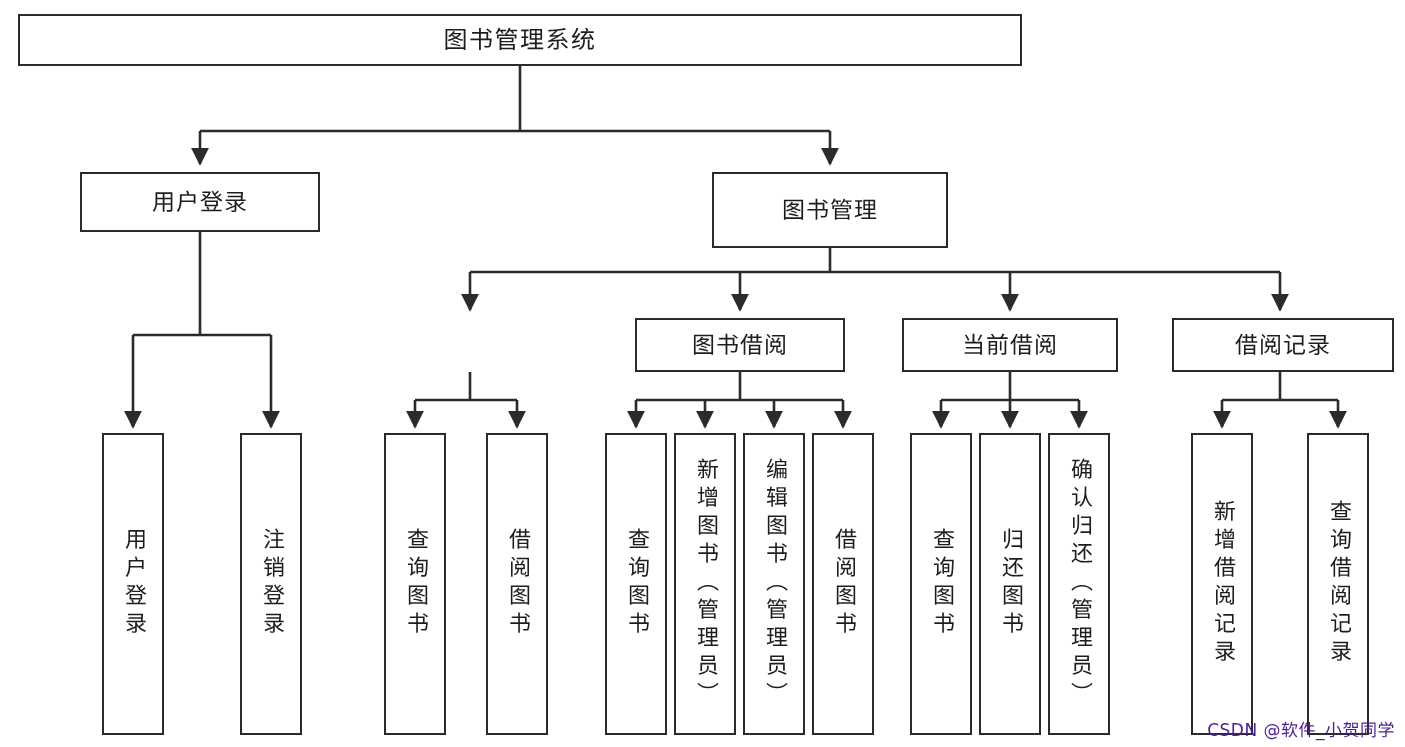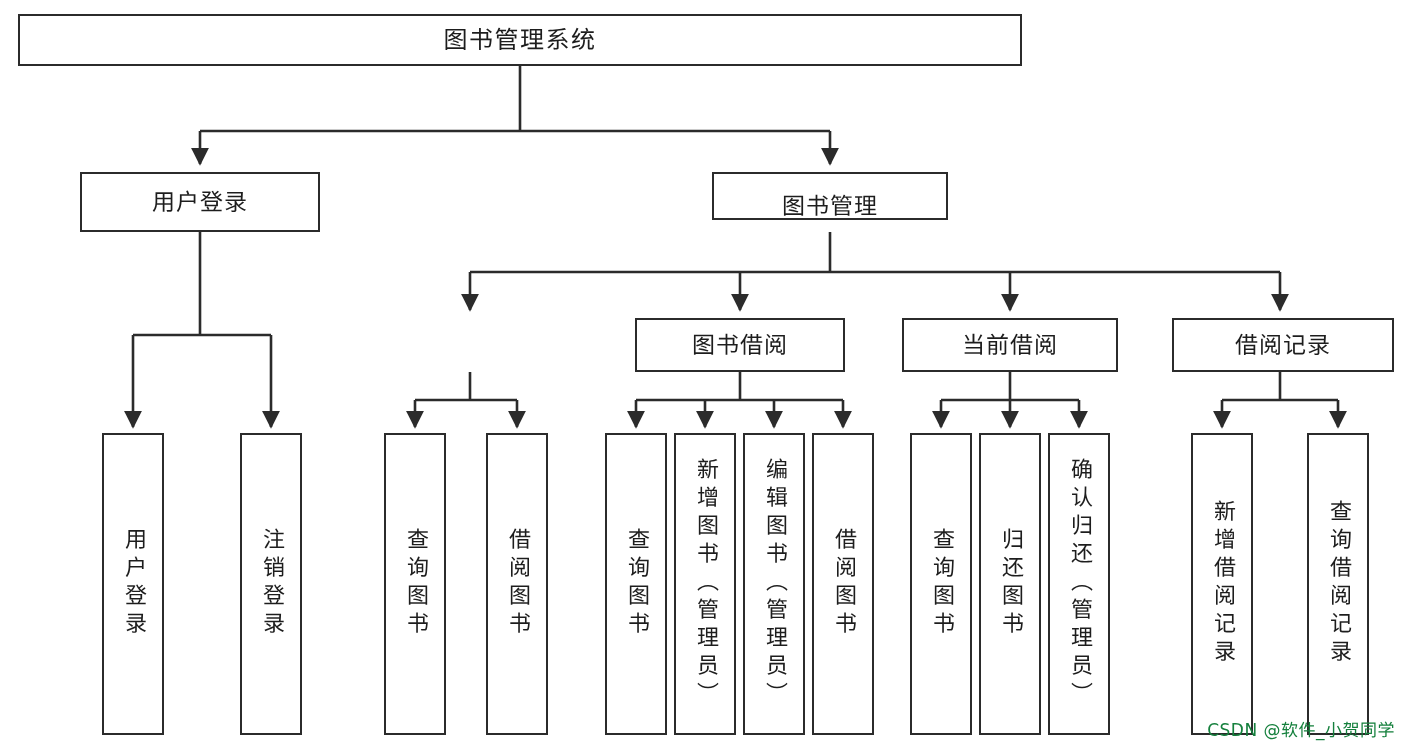--- a/index.html
+++ b/index.html
@@ -62,21 +62,21 @@
     font-size: 22px;
     letter-spacing: 6px;
     line-height: 1;
     white-space: nowrap;
   }
   .watermark {
     position: absolute;
     right: 10px;
     bottom: 6px;
     font-size: 17px;
-    color: #15803d;
+    color: #4c1d95;
     letter-spacing: 0.5px;
     z-index: 5;
     white-space: nowrap;
     font-family: "DejaVu Sans", "Liberation Sans", sans-serif;
   }
 </style>
 </head>
 <body>
 
 <div id="canvas">
@@ -131,21 +131,21 @@
     </g>
   </svg>
 
   <div class="node horiz root" style="left:18px; top:14px; width:1004px; height:52px;">
     <span class="label">图书管理系统</span>
   </div>
 
   <div class="node horiz" style="left:80px; top:172px; width:240px; height:60px;">
     <span class="label">用户登录</span>
   </div>
-  <div class="node horiz" style="left:712px; top:172px; width:236px; height:48px;align-items:flex-end;">
+  <div class="node horiz" style="left:712px; top:172px; width:236px; height:76px;">
     <span class="label">图书管理</span>
   </div>
 
   <div class="node horiz" style="left:902px; top:318px; width:216px; height:54px;">
     <span class="label">当前借阅</span>
   </div>
   <div class="node horiz" style="left:635px; top:318px; width:210px; height:54px;">
     <span class="label">图书借阅</span>
   </div>
   <div class="node horiz" style="left:1172px; top:318px; width:222px; height:54px;">

